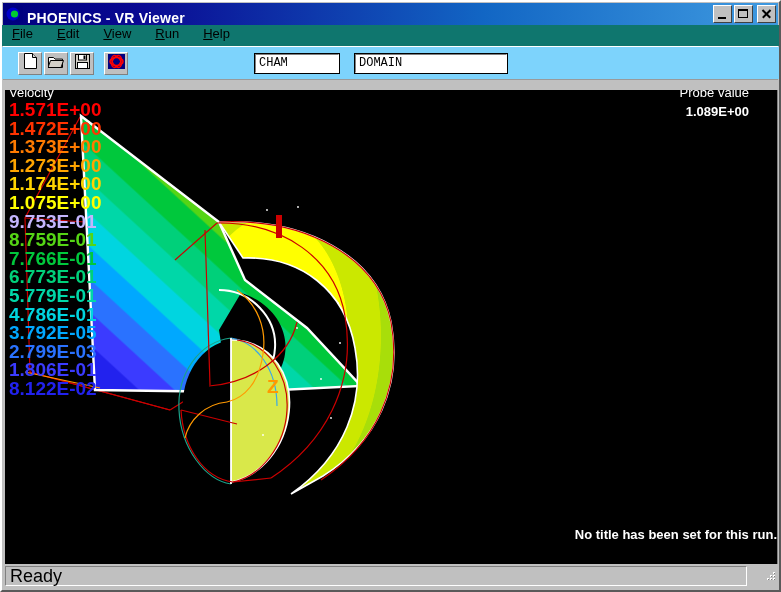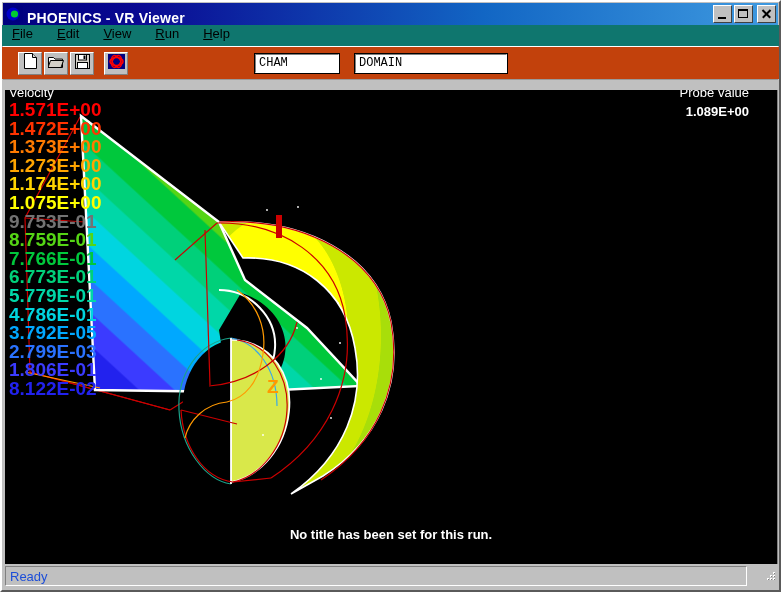--- a/index.html
+++ b/index.html
@@ -61,21 +61,21 @@
     padding: 1px 2px;
   }
   .menu-item u { text-decoration: underline; }
 
   .sep-line { height: 1px; background: #ffffff; margin: 0 1px; }
   .sep-line-dark { height: 1px; background: #9a9a9a; margin: 0 1px; }
 
   
   .toolbar {
     height: 32px; display: flex; align-items: center;
-    padding-left: 16px; background: #c2410c;
+    padding-left: 16px; background: #7dd3fc;
     position: relative;
   }
   .tool-btn {
     width: 24px; height: 23px; margin-right: 2px;
     background: #c0c0c0;
     border-top: 1px solid #ffffff; border-left: 1px solid #ffffff;
     border-right: 1px solid #808080; border-bottom: 1px solid #808080;
     display: flex; align-items: center; justify-content: center;
     cursor: default;
   }
@@ -116,38 +116,38 @@
     position: absolute; right: 28px; top: -4px;
     text-align: center; color: #ffffff;
   }
   .probe-label {
     font-size: 13px; font-weight: normal; height: 15px;
     overflow: hidden; line-height: 13px;
   }
   .probe-value { font-size: 13px; font-weight: bold; margin-top: 3px; text-align: right; }
   .run-title {
     position: absolute; left: 0; right: 0; bottom: 22px;
-    text-align: center; color: #ffffff;
+    text-align: right; color: #ffffff;
     font-size: 13px; font-weight: bold;
   }
   .scene { position: absolute; left: 0; top: 0; width: 773px; height: 474px; }
 
   
   .statusbar {
     position: absolute; left: 3px; bottom: 3px;
     width: 773px; height: 22px;
     background: #c0c0c0;
     display: flex; align-items: center;
   }
   .status-panel {
     flex: 1 1 auto; height: 20px; margin-right: 14px;
     border-top: 1px solid #808080; border-left: 1px solid #808080;
     border-right: 1px solid #ffffff; border-bottom: 1px solid #ffffff;
     display: flex; align-items: center; padding-left: 4px;
-    font-size: 13px; color: #1d4ed8;
+    font-size: 18px; color: #000000;
   }
   .grip { width: 16px; height: 16px; margin-right: 1px; position: relative; flex: 0 0 auto; }
 </style>
 </head>
 <body>
 
 <div class="app">
 
   <div class="titlebar">
     <div class="title-icon">
@@ -363,21 +363,21 @@
     </svg>
 
     <div class="legend">
       <div class="legend-title">Velocity</div>
       <div class="legend-val" style="color:#ff0000">1.571E+00</div>
       <div class="legend-val" style="color:#ff3300">1.472E+00</div>
       <div class="legend-val" style="color:#ff7b00">1.373E+00</div>
       <div class="legend-val" style="color:#ffa500">1.273E+00</div>
       <div class="legend-val" style="color:#ffd400">1.174E+00</div>
       <div class="legend-val" style="color:#ffff00">1.075E+00</div>
-      <div class="legend-val" style="color:#737373">9.753E-01</div>
+      <div class="legend-val" style="color:#c4b5fd">9.753E-01</div>
       <div class="legend-val" style="color:#55d515">8.759E-01</div>
       <div class="legend-val" style="color:#00c83c">7.766E-01</div>
       <div class="legend-val" style="color:#00d07a">6.773E-01</div>
       <div class="legend-val" style="color:#00d7a8">5.779E-01</div>
       <div class="legend-val" style="color:#00d5e0">4.786E-01</div>
       <div class="legend-val" style="color:#00a8ff">3.792E-05</div>
       <div class="legend-val" style="color:#2a72ff">2.799E-03</div>
       <div class="legend-val" style="color:#3b3bff">1.806E-01</div>
       <div class="legend-val" style="color:#2222ee">8.122E-02</div>
     </div>

